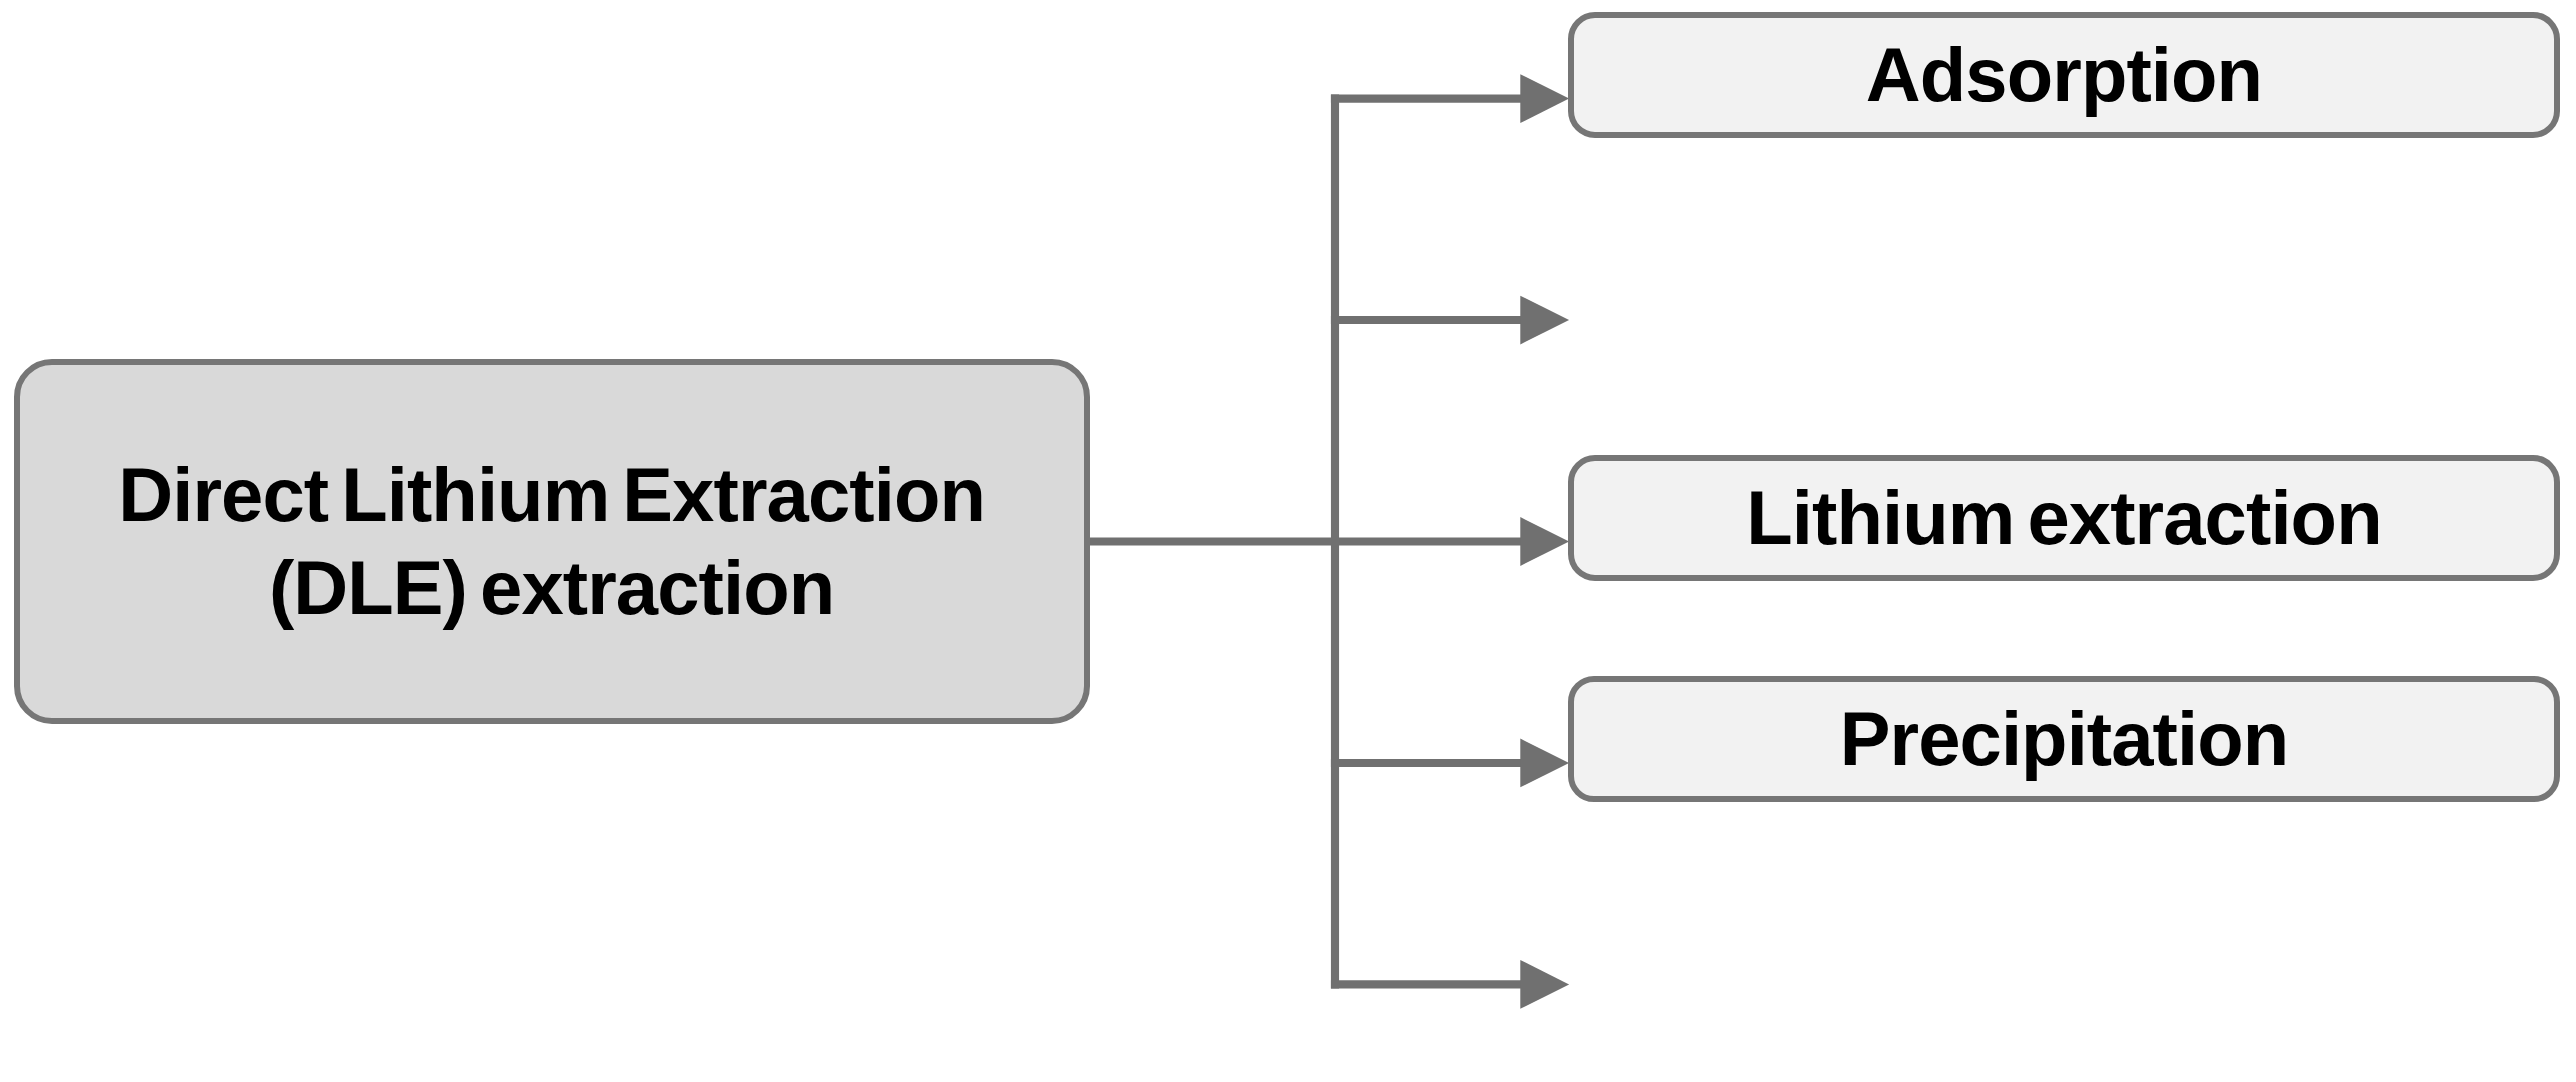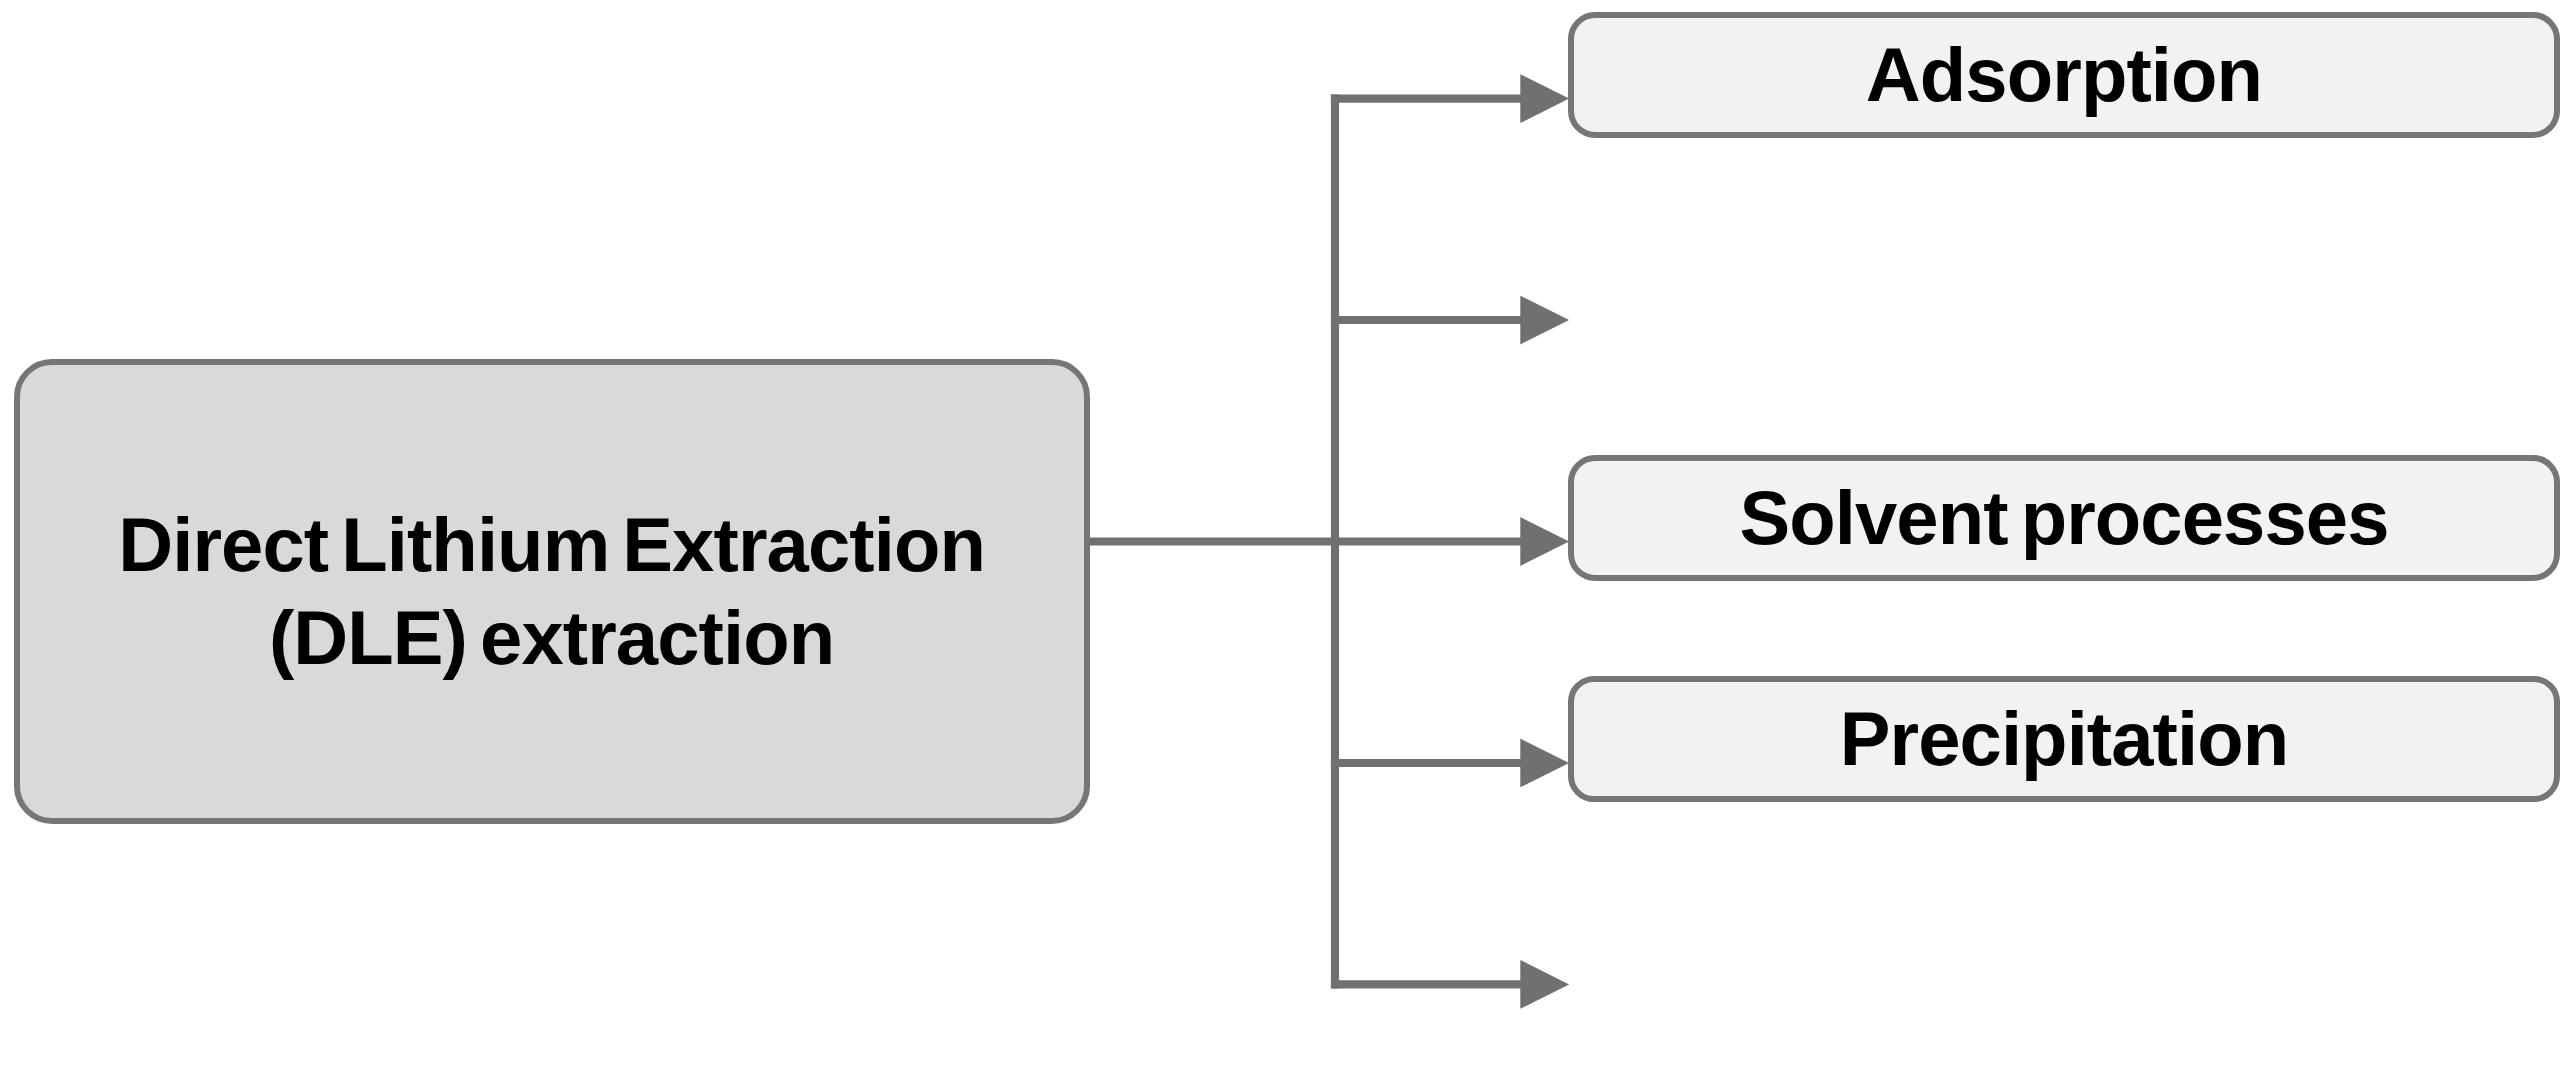--- a/index.html
+++ b/index.html
@@ -42,21 +42,21 @@
     z-index: 2;
     font-weight: bold;
     color: var(--text);
     letter-spacing: -0.9px;
     word-spacing: -7.2px;
   }
   .root-node {
     left: 13.6px;
     top: 359px;
     width: 1076px;
-    height: 465px;
+    height: 365px;
     border-radius: 38px;
     background: var(--root-fill);
     font-size: 76px;
     line-height: 1.22;
   }
   .child-node {
     left: 1568px;
     width: 992px;
     height: 126px;
     border-radius: 27px;
@@ -93,20 +93,20 @@
     <div>
       <span>Direct Lithium Extraction</span><br>
       <span>(DLE) extraction</span>
     </div>
   </div>
 
   <div class="node child-node child-0">
     <span>Adsorption</span>
   </div>
   <div class="node child-node child-2">
-    <span>Solvent processes</span>
+    <span>Lithium extraction</span>
   </div>
   <div class="node child-node child-3">
     <span>Precipitation</span>
   </div>
 
 </div>
 
 
 </body></html>

